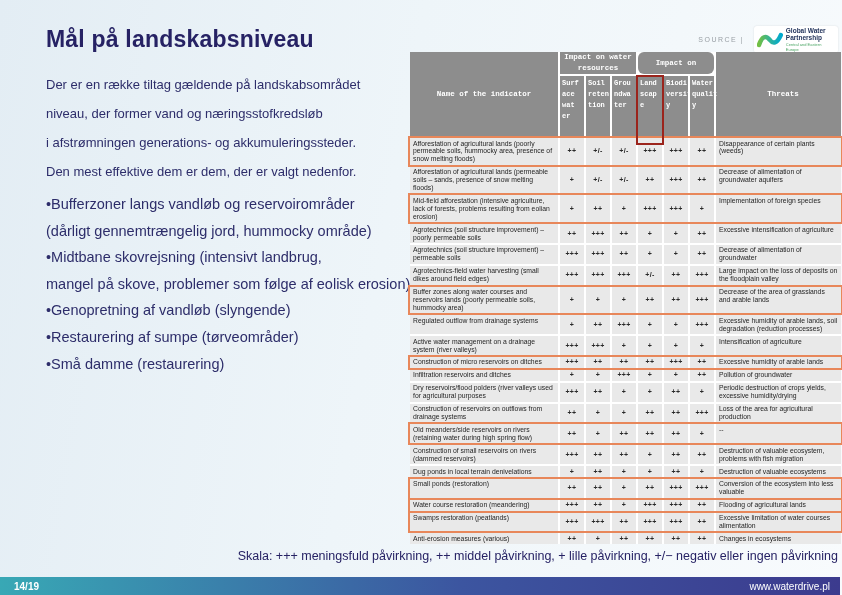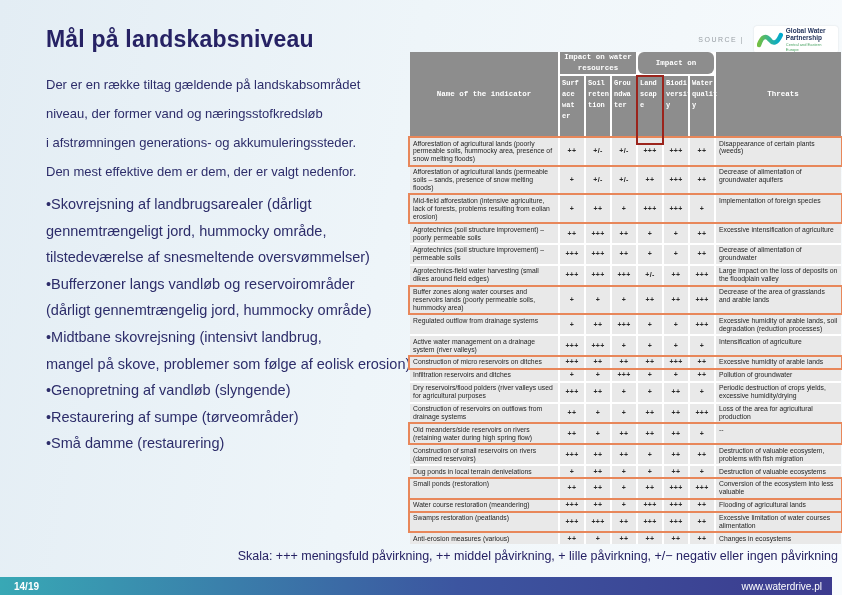--- a/index.html
+++ b/index.html
@@ -45,38 +45,36 @@
   .trow { margin-top: 2px; position: relative; }
   .trow.hl { outline: 2px solid #e8875a; z-index: 2; }
   .c { background: #e9e9e9; font-size: 6.8px; line-height: 7.9px; padding: 1.5px 3px; color: #1f1f1f; }
   .c.val { display: flex; align-items: center; justify-content: center; font-weight: bold;
            font-size: 7px; letter-spacing: .3px; color: #2a2a2a; padding: 1px 0; }
 
   
   .scale { position: absolute; right: 4px; top: 549px; font-size: 12.5px; color: #262264; }
 
   
-  .footer { position: absolute; left: 0; right: 10px; bottom: 0; height: 18px;
+  .footer { position: absolute; left: 0; right: 2px; bottom: 0; height: 18px;
             background: linear-gradient(90deg, #38a8b5 0%, #3c55a0 55%, #3c3b8e 100%);
             color: #ffffff; display: flex; align-items: center; justify-content: space-between;
             padding: 0 10px 0 14px; font-size: 10px; }
   .footer .page { font-weight: bold; }
 </style>
 </head>
 <body>
 
 <div class="left">
   <h1 class="title">Mål på landskabsniveau</h1>
   <p class="intro pre">Der er en række tiltag gældende på landskabsområdet
 niveau, der former vand og næringsstofkredsløb
 i afstrømningen generations- og akkumuleringssteder.
 Den mest effektive dem er dem, der er valgt nedenfor.</p>
-  <ul class="bullets pre"><li>Skovrejsning af landbrugsarealer (dårligt
-gennemtrængeligt jord, hummocky område,
-tilstedeværelse af snesmeltende oversvømmelser)</li><li>Bufferzoner langs vandløb og reservoirområder
+  <ul class="bullets pre"><li>Bufferzoner langs vandløb og reservoirområder
 (dårligt gennemtrængelig jord, hummocky område)</li><li>Midtbane skovrejsning (intensivt landbrug,
 mangel på skove, problemer som følge af eolisk erosion)</li><li>Genopretning af vandløb (slyngende)</li><li>Restaurering af sumpe (tørveområder)</li><li>Små damme (restaurering)</li></ul>
 </div>
 
 <div class="source">
   <span class="source-label">SOURCE |</span>
   <div class="logo-box">
     <svg width="26" height="18" viewBox="0 0 26 18">
       <defs>
         <linearGradient id="gw" x1="0" y1="0" x2="1" y2="0">

